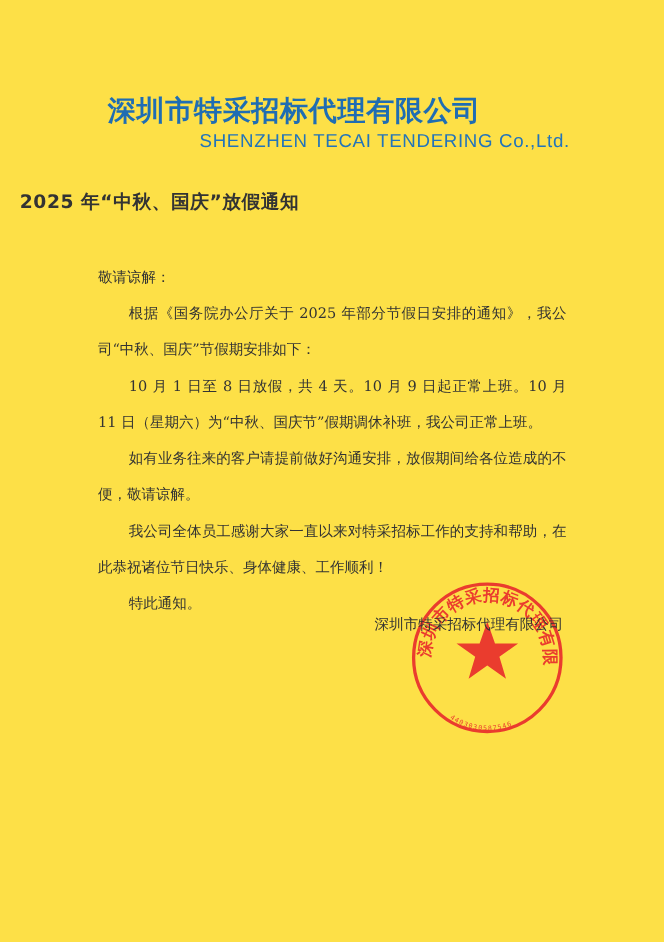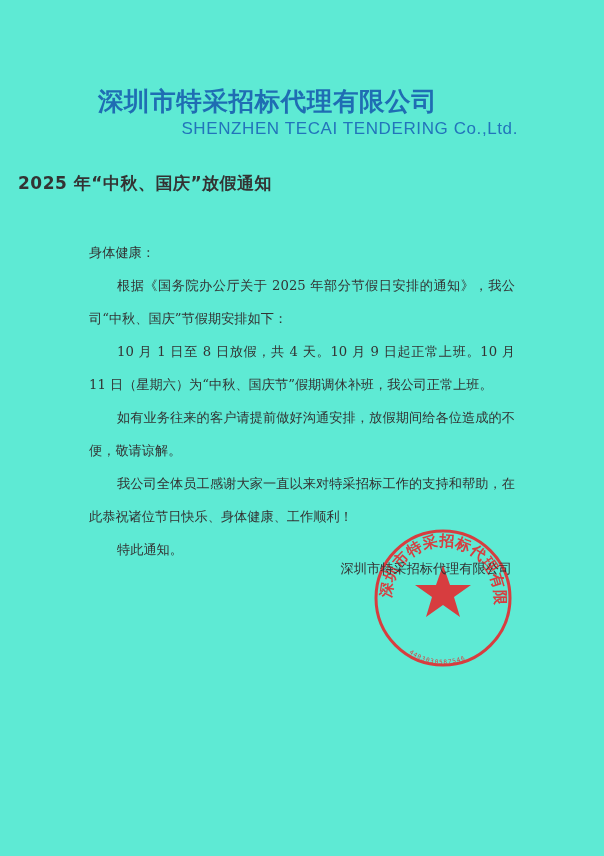--- a/index.html
+++ b/index.html
@@ -12,21 +12,21 @@
       background: #f8f8fc;
       position: relative;
       overflow: hidden;
       font-family: "DejaVu Serif", "Liberation Serif", serif;
       color: #2a2a2a;
     }
     .page {
       position: absolute;
       left: 0; top: 0;
       width: 604px; height: 856px;
-      background: #5eead4;
+      background: #fde047;
     }
     .letterhead {
       position: absolute;
       left: 98px;
       top: 86px;
       width: 420px;
     }
     .company-cn {
       font-family: "DejaVu Sans", "Liberation Sans", sans-serif;
       font-weight: bold;
@@ -104,21 +104,21 @@
 <div class="page">
 
   <div class="letterhead">
     <div class="company-cn">深圳市特采招标代理有限公司</div>
     <div class="company-en">SHENZHEN TECAI TENDERING Co.,Ltd.</div>
   </div>
 
   <div class="title">2025 年“中秋、国庆”放假通知</div>
 
   <div class="body-text">
-    <p class="salutation">身体健康：</p>
+    <p class="salutation">敬请谅解：</p>
     <p>根据《国务院办公厅关于 2025 年部分节假日安排的通知》，我公司“中秋、国庆”节假期安排如下：</p>
     <p>10 月 1 日至 8 日放假，共 4 天。10 月 9 日起正常上班。10 月 11 日（星期六）为“中秋、国庆节”假期调休补班，我公司正常上班。</p>
     <p>如有业务往来的客户请提前做好沟通安排，放假期间给各位造成的不便，敬请谅解。</p>
     <p>我公司全体员工感谢大家一直以来对特采招标工作的支持和帮助，在此恭祝诸位节日快乐、身体健康、工作顺利！</p>
     <p>特此通知。</p>
   </div>
 
   <div class="stamp">
     <svg width="142" height="142" viewBox="0 0 142 142" xmlns="http://www.w3.org/2000/svg">
       <defs>

